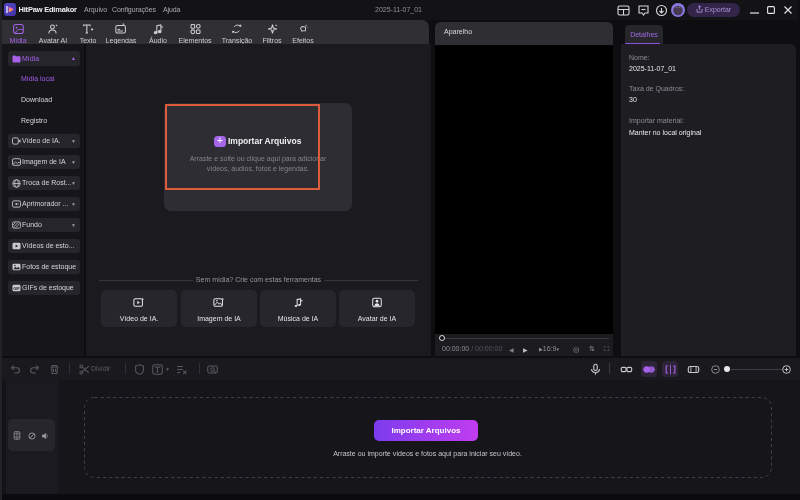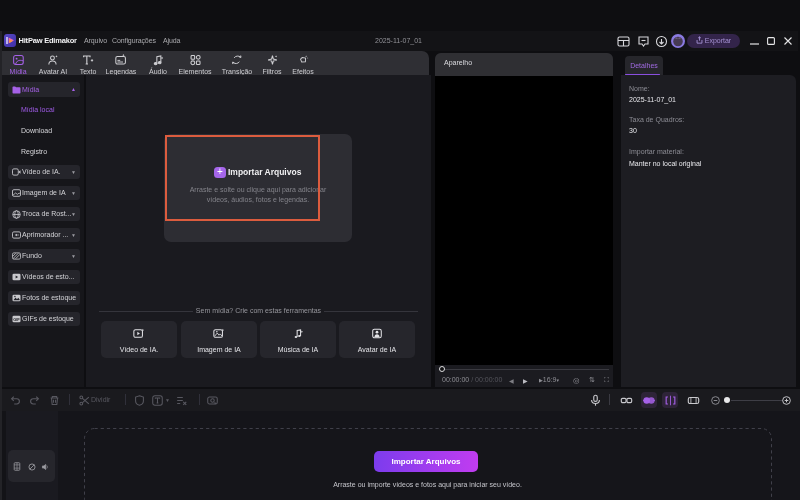--- a/index.html
+++ b/index.html
@@ -1,18 +1,18 @@
 <!DOCTYPE html>
 <html><head>
 <meta charset="utf-8">
 <style>
 * { margin:0; padding:0; box-sizing:border-box; }
 html,body { width:800px; height:500px; overflow:hidden; background:#0e0e11; font-family:"Liberation Sans",sans-serif; }
 .abs { position:absolute; }
-#win { position:relative; width:800px; height:392px; background:#0e0e11;margin-top:31px; }
+#win { position:relative; width:800px; height:392px; background:#0e0e11; }
 
 #titlebar { left:0; top:0; width:798px; height:20px; background:#131316; }
 #logo { line-height:0; left:4px; top:3px; width:12px; height:13px; border-radius:3px; background:linear-gradient(135deg,#5648c4,#4030a8); }
 .appname { left:18.5px; top:5px; font-size:7.5px; font-weight:bold; color:#f2f2f4; letter-spacing:-0.2px; }
 .menu { top:6px; font-size:7px; color:#ababaf; letter-spacing:-0.1px; }
 .projname { left:375px; top:6px; font-size:7px; color:#919197; }
 .titleicon { top:4px; line-height:0; }
 #exportbtn { left:687px; top:3px; width:53px; height:14px; background:#33244a; border-radius:7px; color:#a591d2; font-size:7px; text-align:center; line-height:14px; }
 
 #toptools { left:0; top:20px; width:429px; height:24px; background:#2f2f34; border-radius:0 7px 0 0; }

